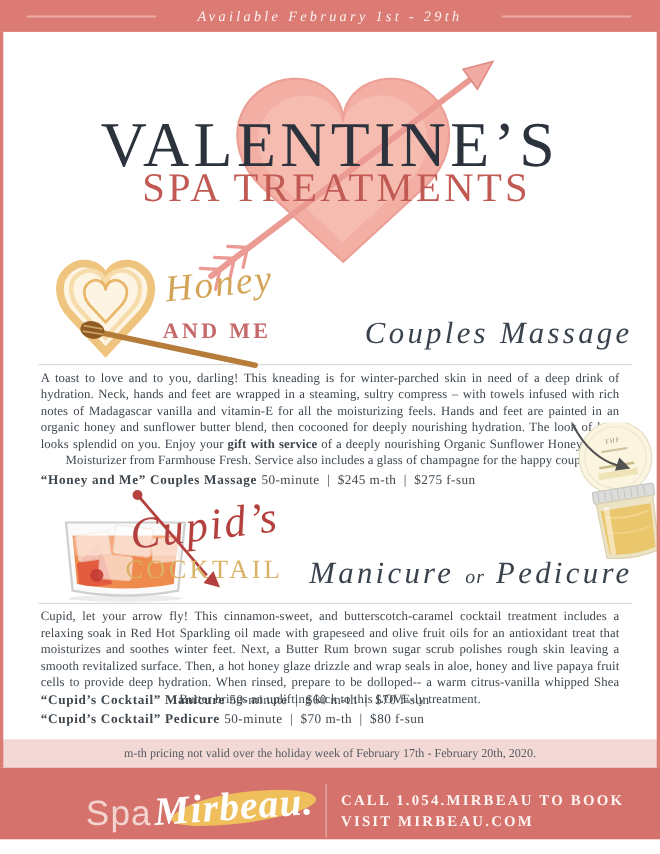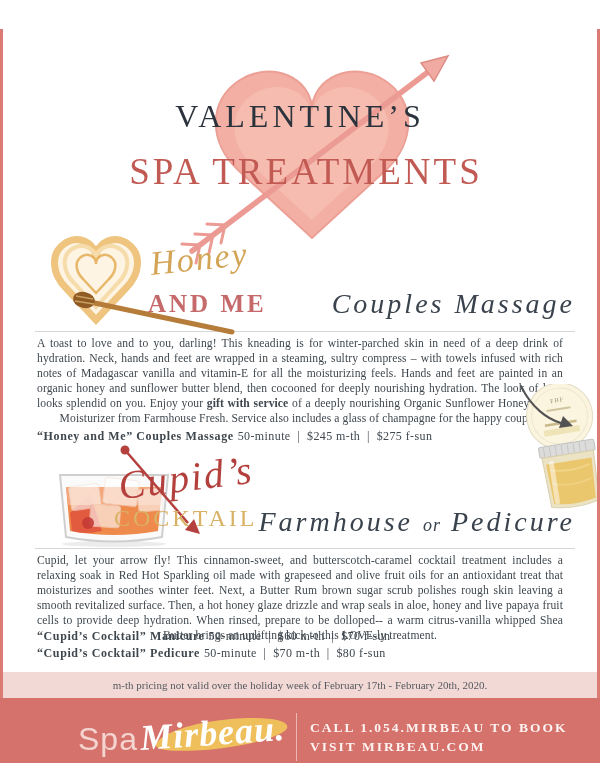--- a/index.html
+++ b/index.html
@@ -18,35 +18,35 @@
   .banner-line { position:absolute; top:14px; width:118px; height:2px; background:#edaba5; border-radius:2px; }
   .banner-line.left  { left:24px; }
   .banner-line.right { right:26px; }
   
   .side-border { position:absolute; top:29px; bottom:78px; width:3px; background:#dc7b74; z-index:30; }
   .side-border.left { left:0; } .side-border.right { right:0; }
   
   .hero-heart { position:absolute; left:160px; top:48px; width:300px; height:225px; z-index:1; }
   .hero-title {
     position:absolute; left:0; right:0; top:98px; text-align:center; z-index:2;
-    font-size:32px; letter-spacing:4px; color:#2c333d; font-weight:normal;
+    font-size:58px; letter-spacing:4px; color:#2c333d; font-weight:normal;
   }
   .hero-subtitle {
     position:absolute; left:0; right:0; top:150px; text-align:center; z-index:2;
     font-size:37px; letter-spacing:3px; color:#c25a54; font-weight:normal;padding-left:12px;
   }
   
   .honey-illustration { position:absolute; left:36px; top:228px; width:210px; height:118px; z-index:3; }
   .honey-script {
     position:absolute; left:150px; top:240px; z-index:4;
     font-style:italic; font-size:34px; color:#d3a455; transform:rotate(-6deg); letter-spacing:2px;
   }
   .honey-caps {
     position:absolute; left:148px; top:290px; z-index:4;
-    font-weight:bold; font-size:25px; letter-spacing:3px; color:#c6696a;
+    font-weight:bold; font-size:20px; letter-spacing:3px; color:#c6696a;
   }
   .service-heading {
     position:absolute; right:25px; z-index:4; text-align:right;
     font-style:italic; font-size:28px; letter-spacing:3px; color:#3a434d;
   }
   .service-heading .or { font-size:18px; letter-spacing:1px; }
   .heading-rule { position:absolute; left:35px; right:25px; height:1px; background:#d6d6d6; }
   
   .body-par {
     position:absolute; left:37px; width:526px;
@@ -93,20 +93,25 @@
   }
   .footer-divider { position:absolute; left:296px; top:15px; height:48px; width:1px; background:rgba(255,240,238,0.55); }
   .contact { position:absolute; left:310px; top:20px; color:#fdf3f1; font-weight:bold; }
   .contact div { font-size:13.5px; line-height:19px; letter-spacing:2px; }
 </style>
 </head>
 <body>
 
 <div class="page">
 
+  <div class="top-banner">
+    <span class="banner-line left"></span>
+    <span class="banner-text">Available February 1st - 29th</span>
+    <span class="banner-line right"></span>
+  </div>
 
   <div class="side-border left"></div>
   <div class="side-border right"></div>
 
   <svg class="hero-heart" viewBox="0 0 300 225" aria-hidden="true">
     <path d="M152,62 C152,30 112,12 80,32 C48,52 48,94 78,122 L152,190 L226,122 C256,94 256,52 224,32 C192,12 152,30 152,62 Z" fill="#f4afa4" stroke="#eb9f95" stroke-width="2"></path>
     <path d="M152,62 C152,30 112,12 80,32 C48,52 48,94 78,122 L152,190 L226,122 C256,94 256,52 224,32 C192,12 152,30 152,62 Z" transform="translate(30,20) scale(0.8)" fill="#f8c6ba" opacity="0.55"></path>
     <line x1="32" y1="203" x2="268" y2="24" stroke="#eb9b93" stroke-width="5.5" stroke-linecap="round"></line>
     <polygon points="288,8 274,33 261,15" fill="#f0aaa1" stroke="#e08c84" stroke-width="1.5"></polygon>
     <g stroke="#eb9b93" stroke-width="3" stroke-linecap="round">
@@ -187,21 +192,21 @@
       <rect x="88" y="46" width="24" height="22" rx="3" transform="rotate(-5 100 57)"></rect>
       <rect x="40" y="62" width="30" height="22" rx="3" transform="rotate(4 55 73)"></rect>
     </g>
     <circle cx="38" cy="80" r="6" fill="#c43b35" opacity="0.9"></circle>
     <circle cx="75" cy="7" r="4.5" fill="#b5413e"></circle>
     <line x1="75" y1="7" x2="138" y2="80" stroke="#b5413e" stroke-width="2.5"></line>
     <polygon points="150,91 135,87 144,76" fill="#b5413e"></polygon>
   </svg>
   <div class="cupids-script">Cupid’s</div>
   <div class="cupids-caps">COCKTAIL</div>
-  <div class="service-heading" style="top:506px;"><span>Farmhouse</span> <span class="or">or</span> <span>Pedicure</span></div>
+  <div class="service-heading" style="top:506px;"><span>Manicure</span> <span class="or">or</span> <span>Pedicure</span></div>
   <div class="heading-rule" style="top:548px;"></div>
 
   <p class="body-par" style="top:553px;">Cupid, let your arrow fly! This cinnamon-sweet, and butterscotch-caramel cocktail treatment includes a relaxing soak in Red Hot Sparkling oil made with grapeseed and olive fruit oils for an antioxidant treat that moisturizes and soothes winter feet. Next, a Butter Rum brown sugar scrub polishes rough skin leaving a smooth revitalized surface. Then, a hot honey glaze drizzle and wrap seals in aloe, honey and live papaya fruit cells to provide deep hydration. When rinsed, prepare to be dolloped-- a warm citrus-vanilla whipped Shea Butter brings an uplifting kick to this LOVE-ly treatment.</p>
 
   <div class="price-block" style="top:628px;">
     <div class="price-line"><b>“Cupid’s Cocktail” Manicure</b><span class="rest">50-minute&nbsp;&nbsp;|&nbsp;&nbsp;$60 m-th&nbsp;&nbsp;|&nbsp;&nbsp;$70 f-sun</span></div>
     <div class="price-line"><b>“Cupid’s Cocktail” Pedicure</b><span class="rest">50-minute&nbsp;&nbsp;|&nbsp;&nbsp;$70 m-th&nbsp;&nbsp;|&nbsp;&nbsp;$80 f-sun</span></div>
   </div>
 
   <div class="footnote-band">

